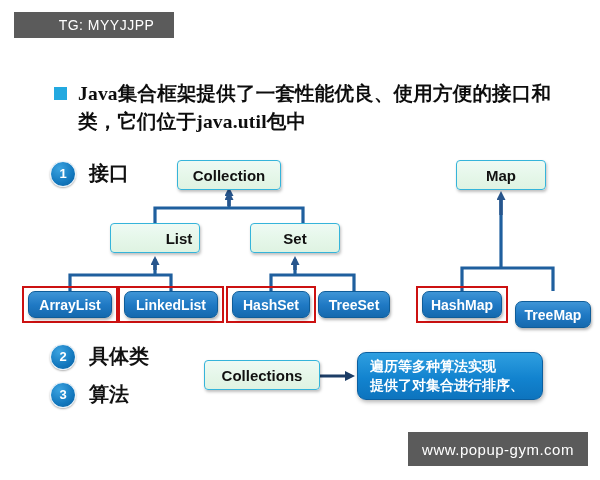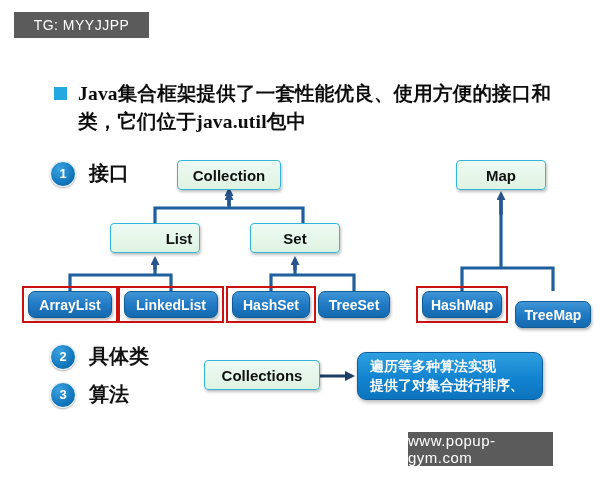--- a/index.html
+++ b/index.html
@@ -24,25 +24,26 @@
     align-items: center;
     justify-content: center;
     letter-spacing: 0.5px;
   }
   #tg-badge {
     left: 14px;
     top: 12px;
     width: 135px;
     height: 26px;
     font-size: 14px;
+    padding-left: 25px;
   }
   #site-badge {
     left: 408px;
     top: 432px;
-    width: 145px;
+    width: 180px;
     height: 34px;
     font-size: 15px;
   }
 
   
   #heading-row {
     position: absolute;
     left: 54px;
     top: 80px;
     width: 500px;

